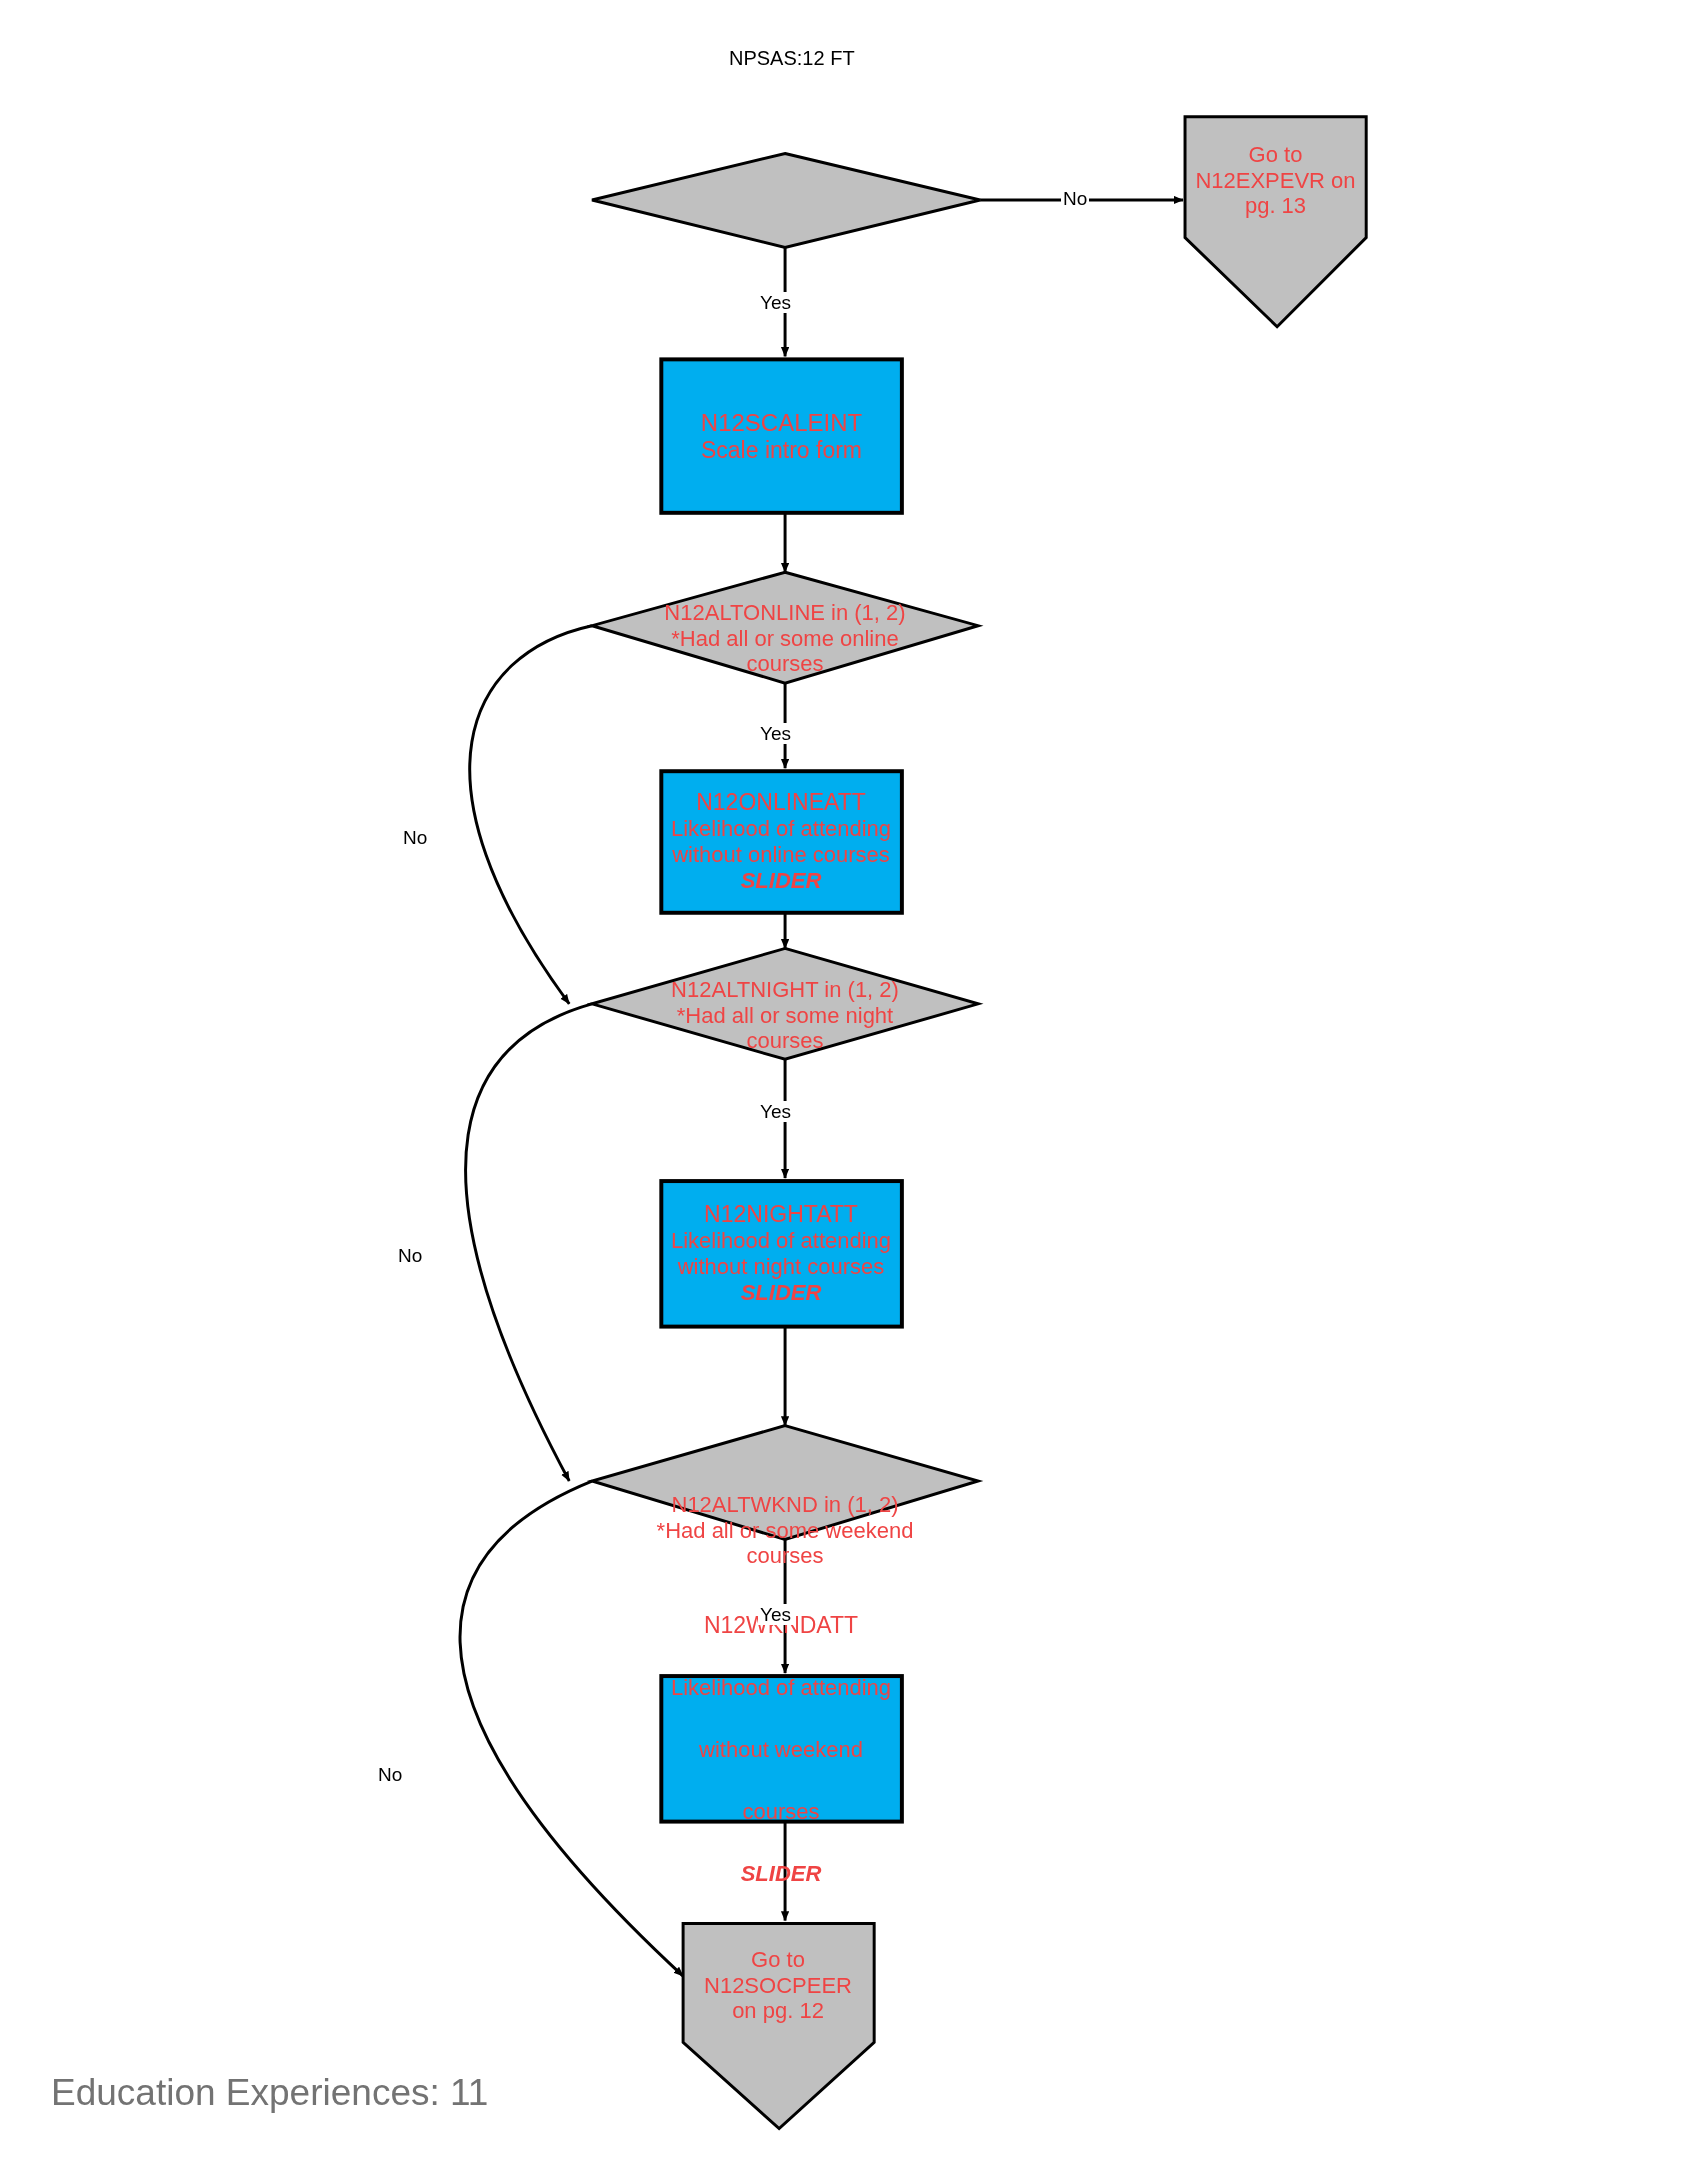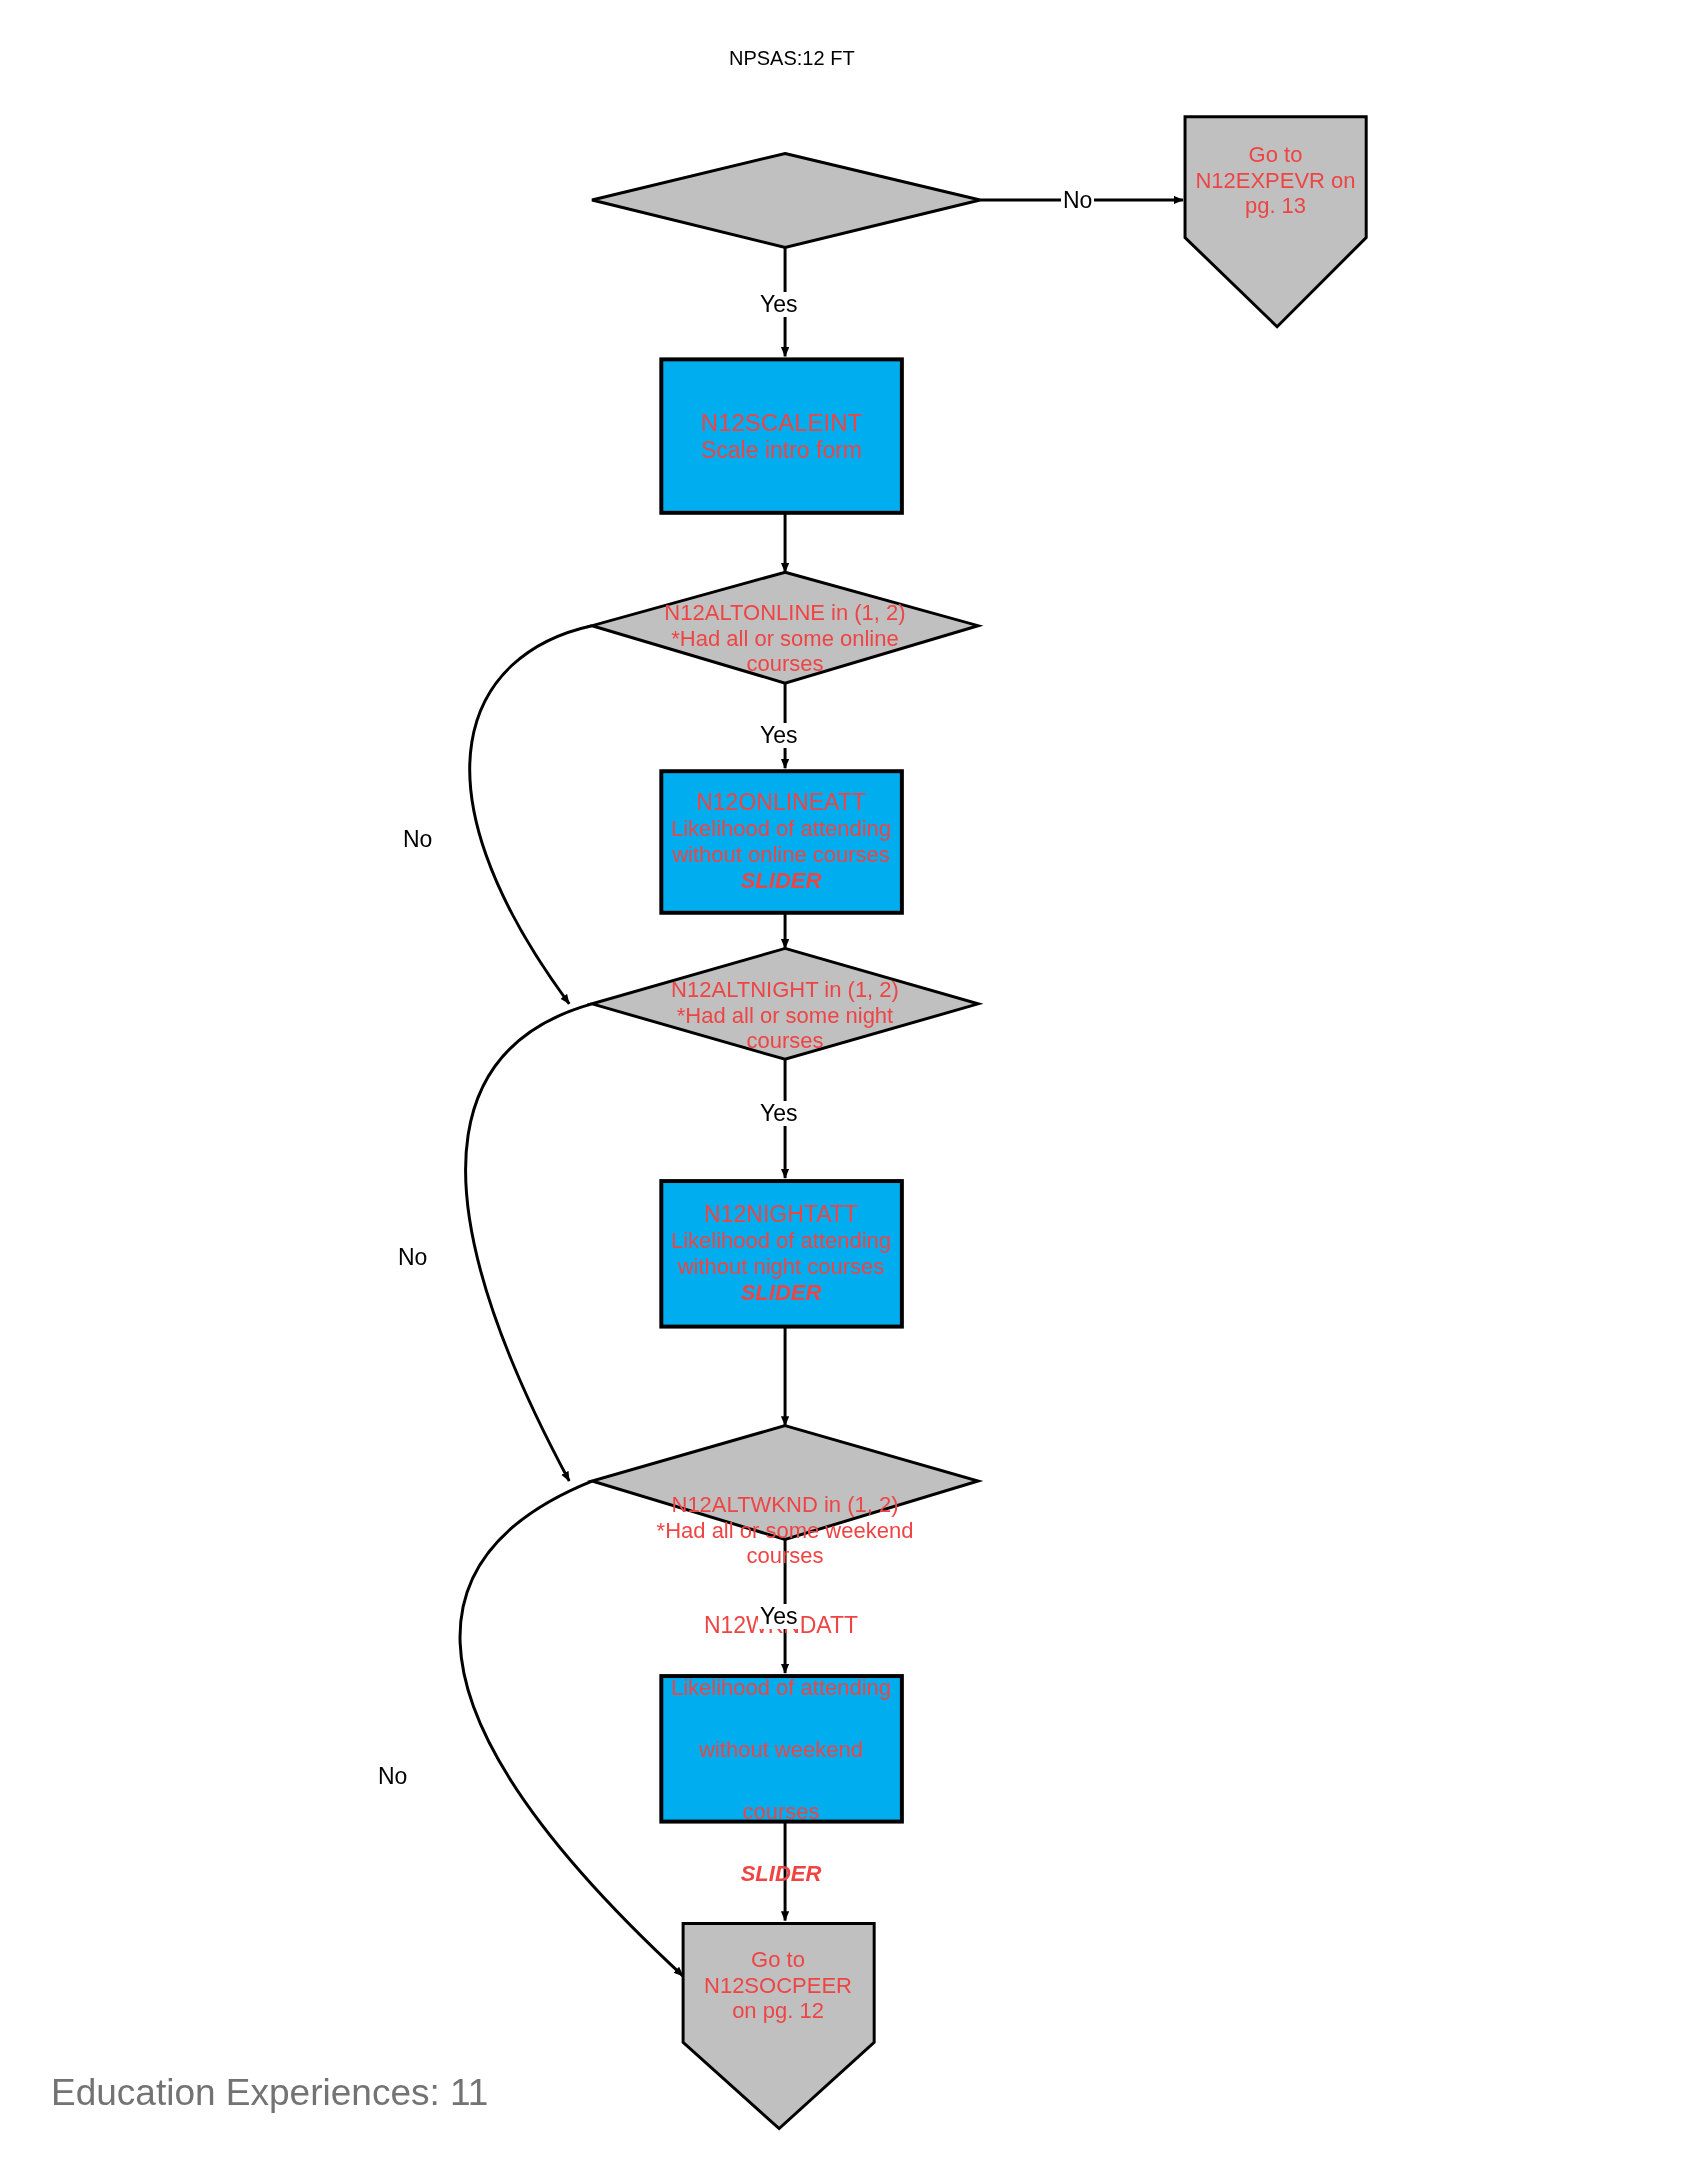--- a/index.html
+++ b/index.html
@@ -44,21 +44,21 @@
     white-space: nowrap;
   }
   .t-footer {
     position: absolute;
     font-size: 37px;
     color: #737373;
     white-space: nowrap;
   }
   .edge-label {
     position: absolute;
-    font-size: 23px;
+    font-size: 19px;
     color: #000;
     background: #ffffff;
     white-space: nowrap;
     text-align: center;
     line-height: 1;
     padding: 1px 2px;
   }
   .l-bold { font-weight: normal; }
   .l-bolditalic { font-weight: bold; font-style: italic; }
   .l-plain { font-weight: normal; }

